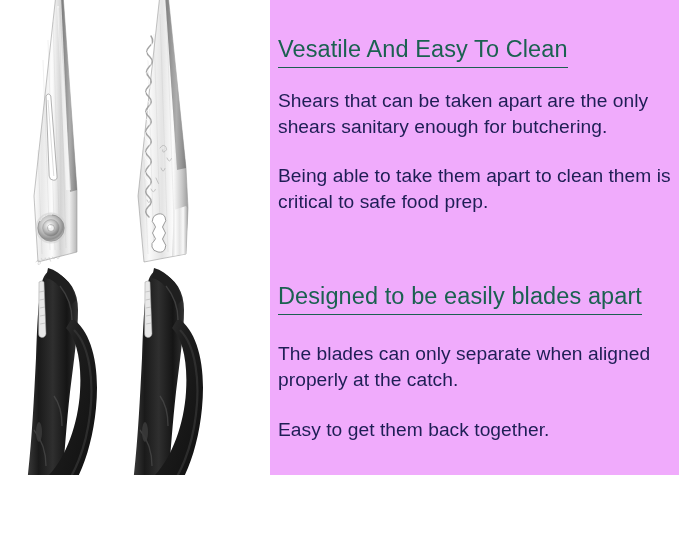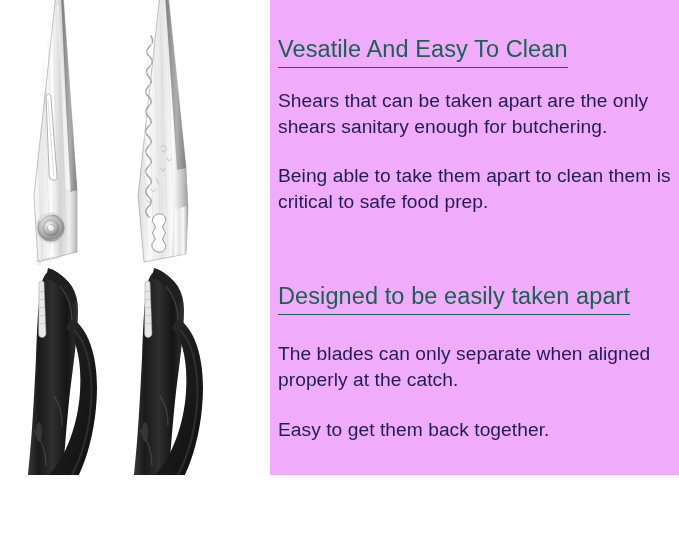--- a/index.html
+++ b/index.html
@@ -306,20 +306,20 @@
   </div>
 
   <div id="copy-column">
 
     <h2 id="heading-versatile" class="section-heading">Vesatile And Easy To Clean</h2>
 
     <p id="para-sanitary" class="body-paragraph">Shears that can be taken apart are the only shears sanitary enough for butchering.</p>
 
     <p id="para-clean" class="body-paragraph">Being able to take them apart to clean them is critical to safe food prep.</p>
 
-    <h2 id="heading-designed" class="section-heading">Designed to be easily taken apart</h2>
+    <h2 id="heading-designed" class="section-heading">Designed to be easily blades apart</h2>
 
     <p id="para-catch" class="body-paragraph">The blades can only separate when aligned properly at the catch.</p>
 
     <p id="para-reassemble" class="body-paragraph">Easy to get them back together.</p>
 
   </div>
 </div>
 
 </body></html>

